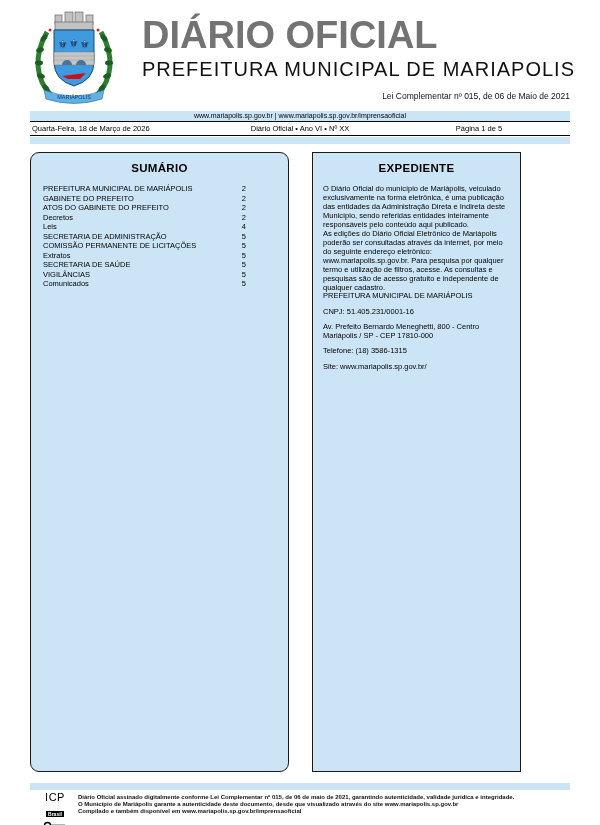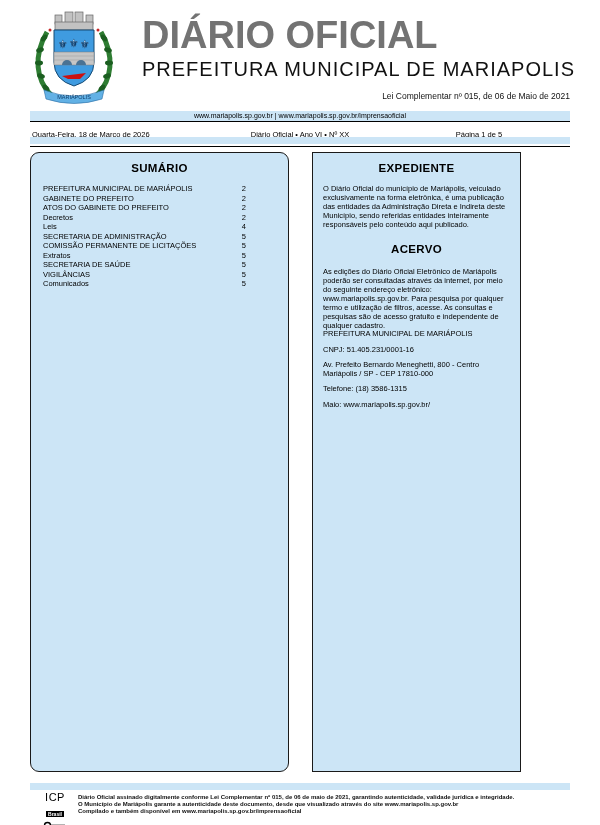--- a/index.html
+++ b/index.html
@@ -8,21 +8,21 @@
 
   
   .crest { position:absolute; left:30px; top:6px; width:88px; height:100px; }
   .title-block { position:absolute; left:142px; top:16px; width:440px; }
   .main-title { font-size:38px; font-weight:bold; letter-spacing:0px; line-height:1.05; color:#737373; }
   .sub-title { font-size:20px; font-weight:normal; letter-spacing:1px; margin-top:2px; color:#111; }
   .law-line { position:absolute; right:30px; top:91px; font-size:8.5px; color:#111; }
 
   
   .url-bar { position:absolute; left:30px; top:111px; width:540px; height:10px; background:var(--lightblue); font-size:7px; line-height:10px; text-align:center; }
-  .date-bar { position:absolute; left:30px; top:121px; width:540px; height:26px; border-top:1px solid #000; border-bottom:1px solid #000; display:flex; align-items:center; font-size:7.5px;gap:32px; }
+  .date-bar { position:absolute; left:30px; top:121px; width:540px; height:15px; border-top:1px solid #000; border-bottom:1px solid #000; display:flex; align-items:center; font-size:7.5px;gap:32px; }
   .date-bar .left { width:180px; text-align:left; padding-left:2px; }
   .date-bar .center { flex:1; text-align:center; }
   .date-bar .right { width:180px; text-align:center; padding-right:2px; }
   .bar2 { position:absolute; left:30px; top:137px; width:540px; height:7px; background:var(--lightblue); }
 
   
   .box { position:absolute; top:152px; height:620px; background:var(--lightblue); border:1.5px solid #1a1a1a; }
   .box-sumario { left:30px; width:259px;border-radius:9px; }
   .box-expediente { left:312px; width:209px; }
   .box-title { text-align:center; font-weight:bold; font-size:11.5px; margin-top:9px; margin-bottom:10px; letter-spacing:0.3px; }
@@ -158,28 +158,27 @@
       <div class="sum-row">
           <span class="lbl">Comunicados</span>
           <span class="pg">5</span>
         </div>
     </div>
   </div>
 
   <div class="box box-expediente">
     <div class="box-title">EXPEDIENTE</div>
     <p class="exp-body">O Diário Oficial do município de Mariápolis, veiculado exclusivamente na forma eletrônica, é uma publicação das entidades da Administração Direta e Indireta deste Município, sendo referidas entidades inteiramente responsáveis pelo conteúdo aqui publicado.</p>
-    <div class="mid-title">ACERVO</div>
     <p class="exp-body">As edições do Diário Oficial Eletrônico de Mariápolis poderão ser consultadas através da internet, por meio do seguinte endereço eletrônico: www.mariapolis.sp.gov.br. Para pesquisa por qualquer termo e utilização de filtros, acesse. As consultas e pesquisas são de acesso gratuito e independente de qualquer cadastro.</p>
     <div class="ent-line">PREFEITURA MUNICIPAL DE MARIÁPOLIS</div>
     <div class="ent-line">CNPJ: 51.405.231/0001-16</div>
     <div class="ent-line" style="margin-bottom:0;">Av. Prefeito Bernardo Meneghetti, 800 - Centro</div>
     <div class="ent-line">Mariápolis / SP - CEP 17810-000</div>
     <div class="ent-line">Telefone: (18) 3586-1315</div>
-    <div class="ent-line">Maio: www.mariapolis.sp.gov.br/</div>
+    <div class="ent-line">Site: www.mariapolis.sp.gov.br/</div>
   </div>
 
   <div class="footer-bar"></div>
   <div class="icp">
     <div class="icp-top">ICP</div>
     <span class="icp-mid">Brasil</span>
     <svg class="icp-key" width="24" height="9" viewBox="0 0 24 9">
       <circle cx="4.5" cy="4.5" r="3" fill="none" stroke="#000" stroke-width="1.4"></circle>
       <line x1="7.5" y1="4.5" x2="22" y2="4.5" stroke="#000" stroke-width="1.6"></line>
       <line x1="17" y1="4.5" x2="17" y2="8" stroke="#000" stroke-width="1.4"></line>

